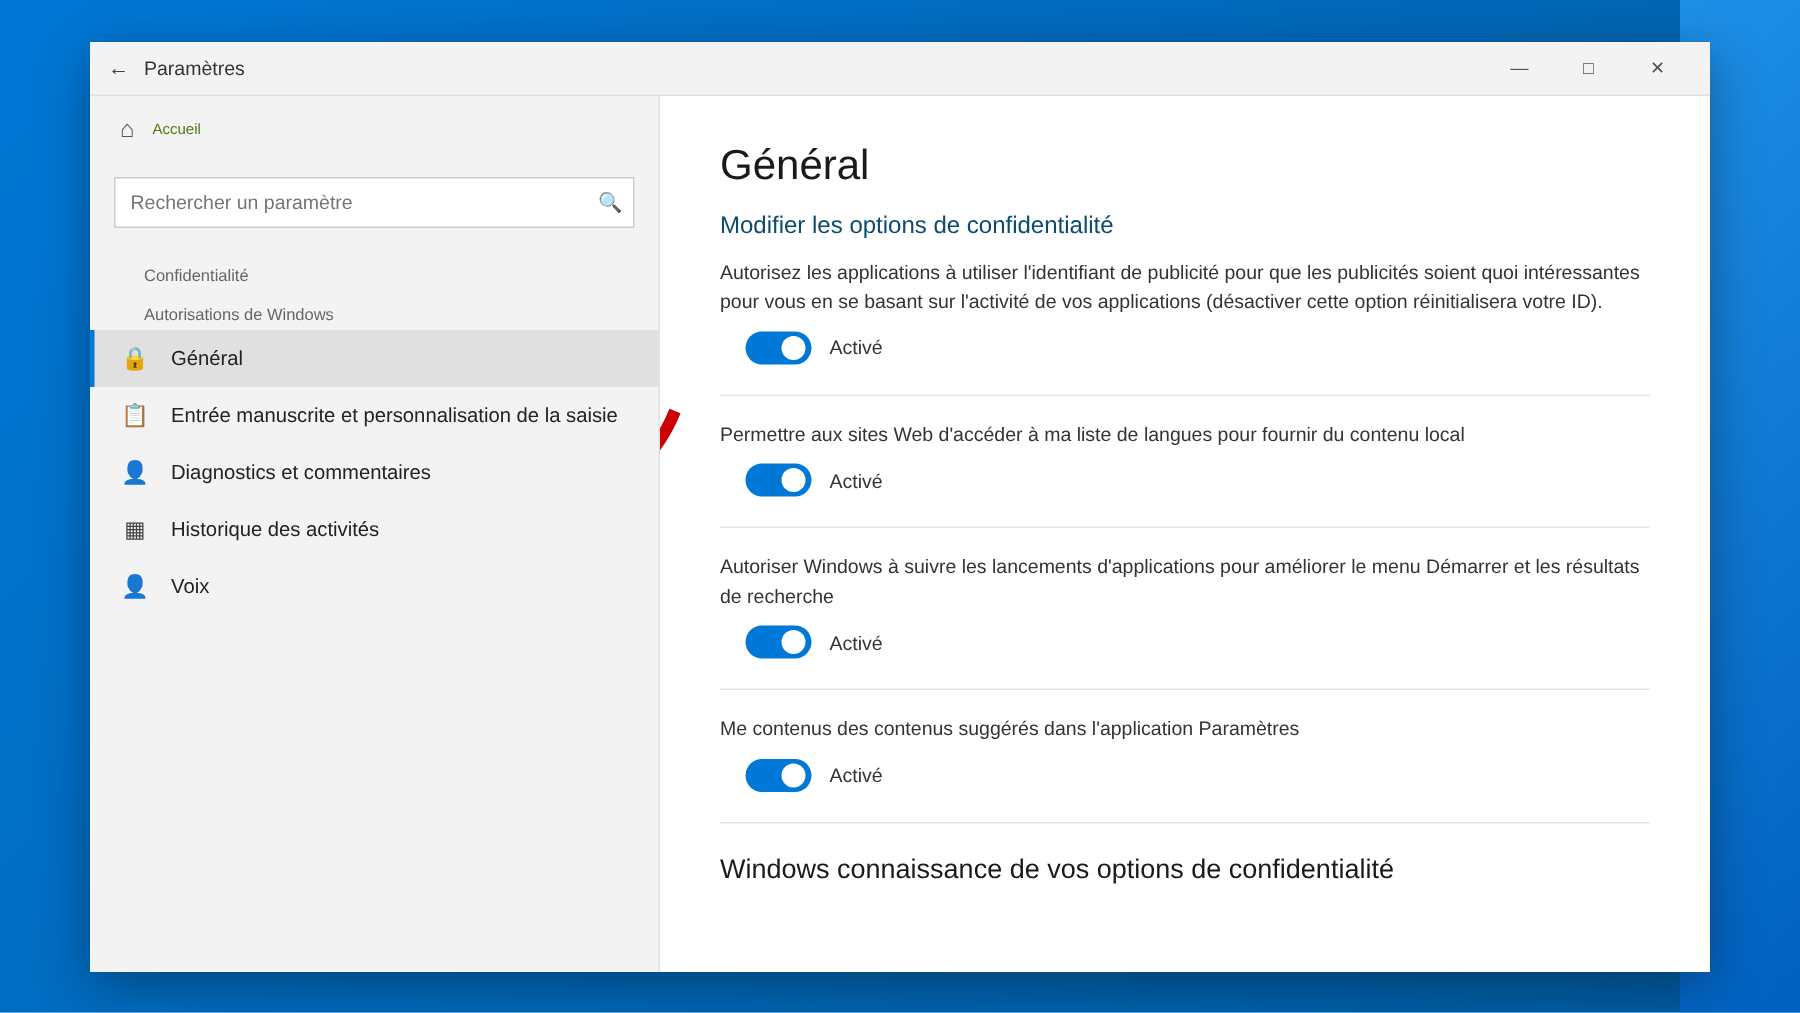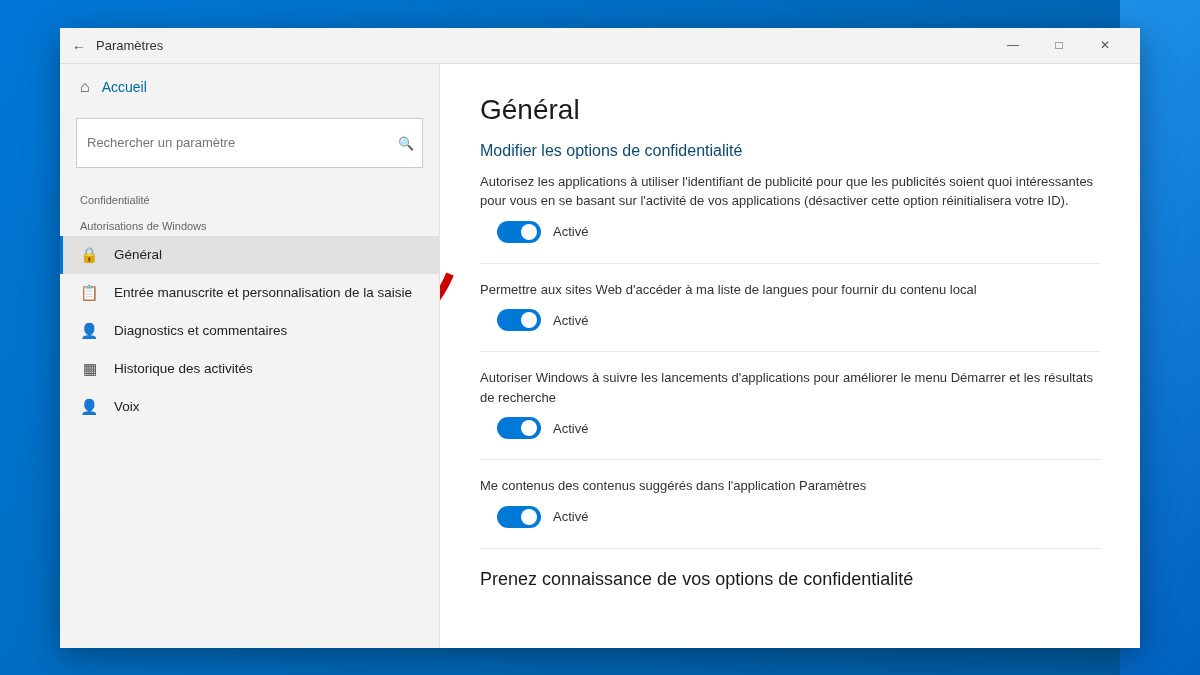--- a/index.html
+++ b/index.html
@@ -117,53 +117,53 @@
       cursor: pointer;
       gap: 12px;
     }
 
     .sidebar-accueil .icon {
       font-size: 16px;
       color: #555;
     }
 
     .sidebar-accueil-label {
-      font-size: 14px;
-      color: #0369a1;
+      font-size: 10px;
+      color: #4d7c0f;
     }
 
     .search-box {
       margin: 8px 16px 16px 16px;
       position: relative;
     }
 
     .search-box input {
       width: 100%;
-      height: 50px;
+      height: 34px;
       padding: 0 32px 0 10px;
       border: 1px solid #ccc;
       background: #fff;
       font-size: 13px;
       color: #999;
       outline: none;
     }
 
     .search-icon {
       position: absolute;
       right: 8px;
       top: 50%;
       transform: translateY(-50%);
       font-size: 13px;
       color: #555;
     }
 
     .section-header {
       font-size: 11px;
       color: #666;
-      padding: 10px 20px 4px 20px;
+      padding: 10px 20px 4px 36px;
       font-weight: 400;
     }
 
     .sidebar-item {
       display: flex;
       align-items: center;
       padding: 10px 20px;
       cursor: pointer;
       gap: 14px;
       position: relative;
@@ -403,21 +403,21 @@
               <div class="toggle-track">
                 <div class="toggle-thumb"></div>
               </div>
             </div>
             <span class="toggle-label">Activé</span>
           </div>
         </div>
 
         <hr class="divider">
 
-        <h3 class="section-subtitle">Prenez connaissance de vos options de confidentialité</h3>
+        <h3 class="section-subtitle">Windows connaissance de vos options de confidentialité</h3>
 
         <svg class="arrow-svg" width="200" height="180" viewBox="0 0 200 180" style="position:absolute; left: -160px; top: 200px; pointer-events:none; z-index:10;">
           <defs>
             <marker id="arrowhead" markerWidth="10" markerHeight="7" refX="0" refY="3.5" orient="auto">
               <polygon points="0 0, 10 3.5, 0 7" fill="#cc0000"></polygon>
             </marker>
           </defs>
           <path d="M 170 10 C 150 60, 100 80, 60 130" stroke="#cc0000" stroke-width="8" fill="none" marker-end="url(#arrowhead)"></path>
         </svg>
 

